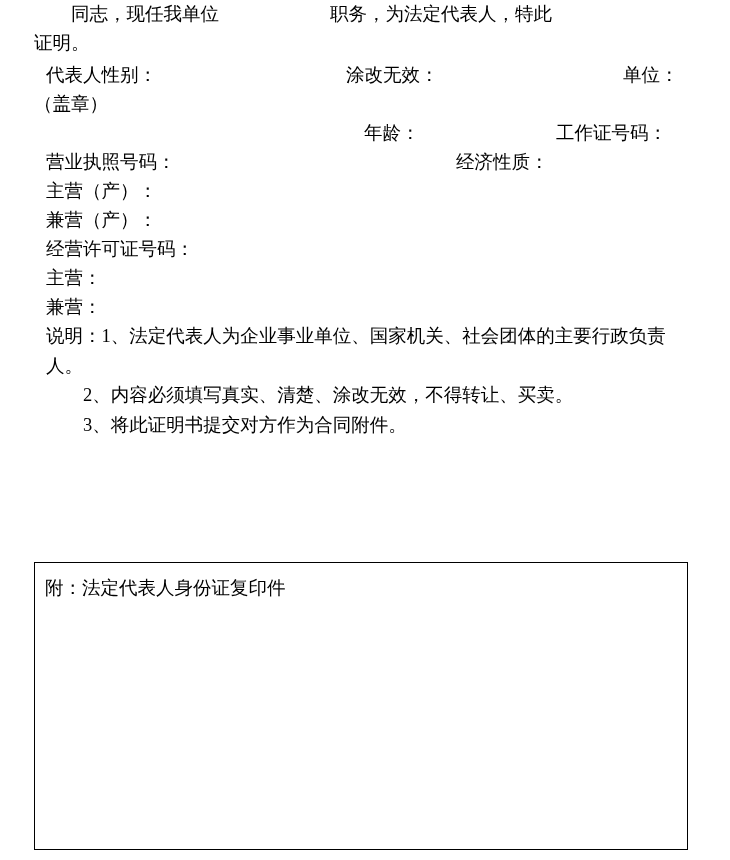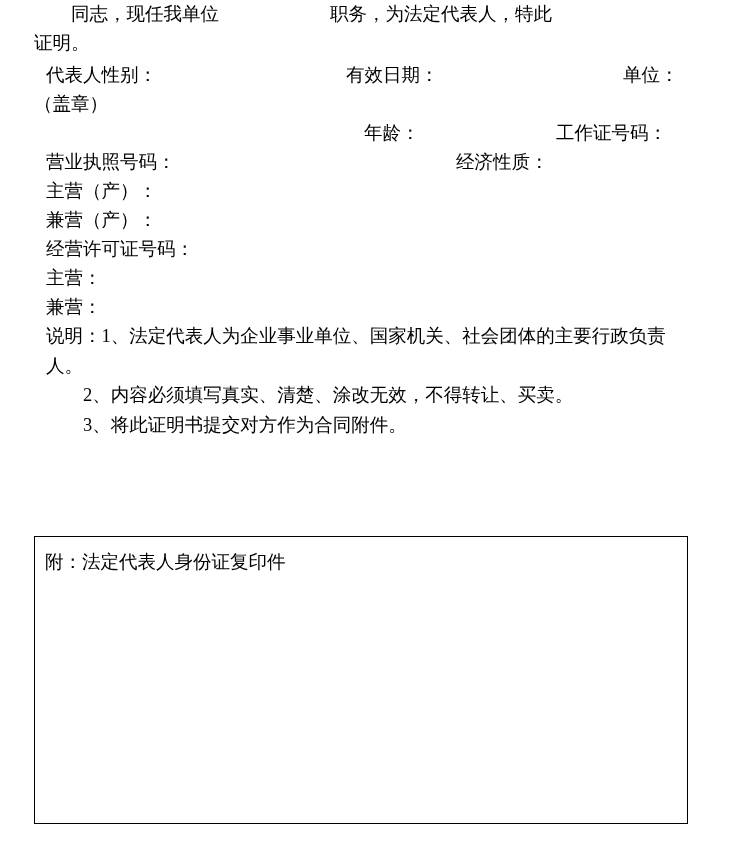--- a/index.html
+++ b/index.html
@@ -54,21 +54,21 @@
   .gap-sm { height: 3px; }
   .note-para {
     font-size: 18.5px;
     line-height: 29.5px;
     margin: 0;
     white-space: pre-wrap;
   }
   .attach-box {
     position: absolute;
     left: 34px;
-    top: 536px;
+    top: 562px;
     width: 654px;
     height: 288px;
     border: 1px solid #000000;
     box-sizing: border-box;
   }
   .attach-label {
     font-size: 18.5px;
     line-height: 26px;
     padding: 12px 0 0 10px;
     white-space: pre;
@@ -80,21 +80,21 @@
 <div class="page">
 
 
   <div class="para indent2"><span>同志，现任我单位</span><span>　　　　　　</span><span>职务，为法定代表人，特此</span></div>
   <div class="para">证明。</div>
 
   <div class="gap-sm"></div>
 
   <div class="row" style="padding-left:12px;">
     <span style="left:12px;">代表人性别：</span>
-    <span style="left:312px;">有效日期：</span>
+    <span style="left:312px;">涂改无效：</span>
     <span style="left:589px;">单位：</span>
   </div>
 
   <div class="row">
     <span style="left:0px;">（盖章）</span>
   </div>
 
   <div class="row">
     <span style="left:330px;">年龄：</span>
     <span style="left:522px;">工作证号码：</span>

